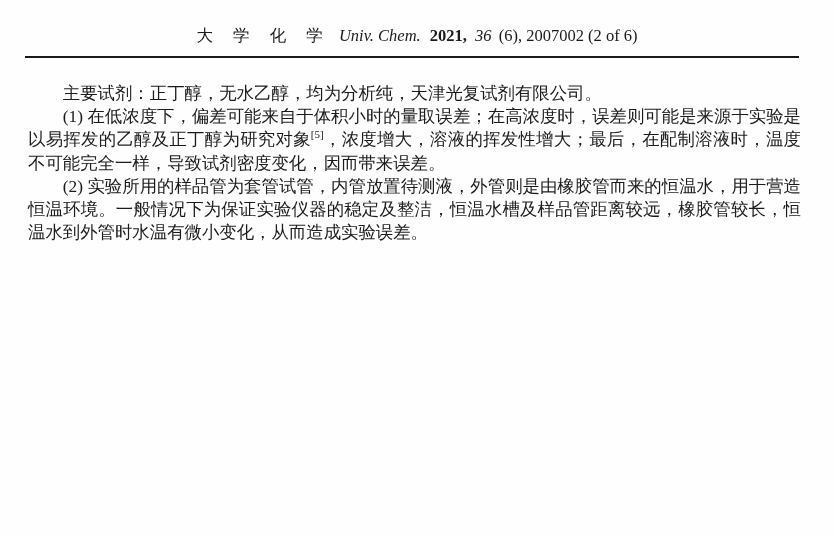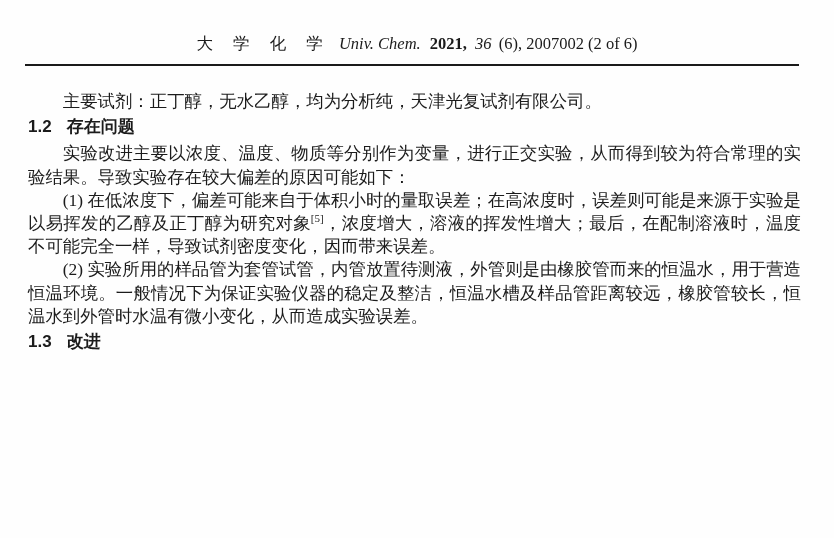--- a/index.html
+++ b/index.html
@@ -11,21 +11,21 @@
     position: relative;
     width: 834px;
     height: 538px;
     background: #fefefe;
     color: #1b1b1b;
     font-family: "Liberation Serif", "DejaVu Serif", serif;
     overflow: hidden;
     box-sizing: border-box;
   }
   .header {
-    padding-top: 34px;
+    padding-top: 26px;
     text-align: center;
     font-size: 16.5px;
     line-height: 19px;
     white-space: nowrap;
   }
   .journal-cn {
     letter-spacing: 8px;
     margin-right: 4px;
   }
   .journal-en {
@@ -83,20 +83,17 @@
     <span class="journal-en">Univ. Chem.</span>
     <span class="cite-year">2021,</span>
     <span class="cite-vol">36</span>
     <span class="cite-rest">(6), 2007002 (2 of 6)</span>
   </div>
 
   <hr class="header-rule">
 
   <div class="article-body">
       <p><span>主要试剂：正丁醇，无水乙醇，均为分析纯，天津光复试剂有限公司。</span></p>
-      <h2><span class="sec-num">1.2</span><span>存在问题</span></h2>
-      <p><span>实验改进主要以浓度、温度、物质等分别作为变量，进行正交实验，从而得到较为符合常理的实验结果。导致实验存在较大偏差的原因可能如下：</span></p>
       <p><span>(1) 在低浓度下，偏差可能来自于体积小时的量取误差；在高浓度时，误差则可能是来源于实验是以易挥发的乙醇及正丁醇为研究对象</span><sup>[5]</sup><span>，浓度增大，溶液的挥发性增大；最后，在配制溶液时，温度不可能完全一样，导致试剂密度变化，因而带来误差。</span></p>
       <p><span>(2) 实验所用的样品管为套管试管，内管放置待测液，外管则是由橡胶管而来的恒温水，用于营造恒温环境。一般情况下为保证实验仪器的稳定及整洁，恒温水槽及样品管距离较远，橡胶管较长，恒温水到外管时水温有微小变化，从而造成实验误差。</span></p>
-      <h2><span class="sec-num">1.3</span><span>改进</span></h2>
     </div>
 
 </div>
 
 </body></html>

